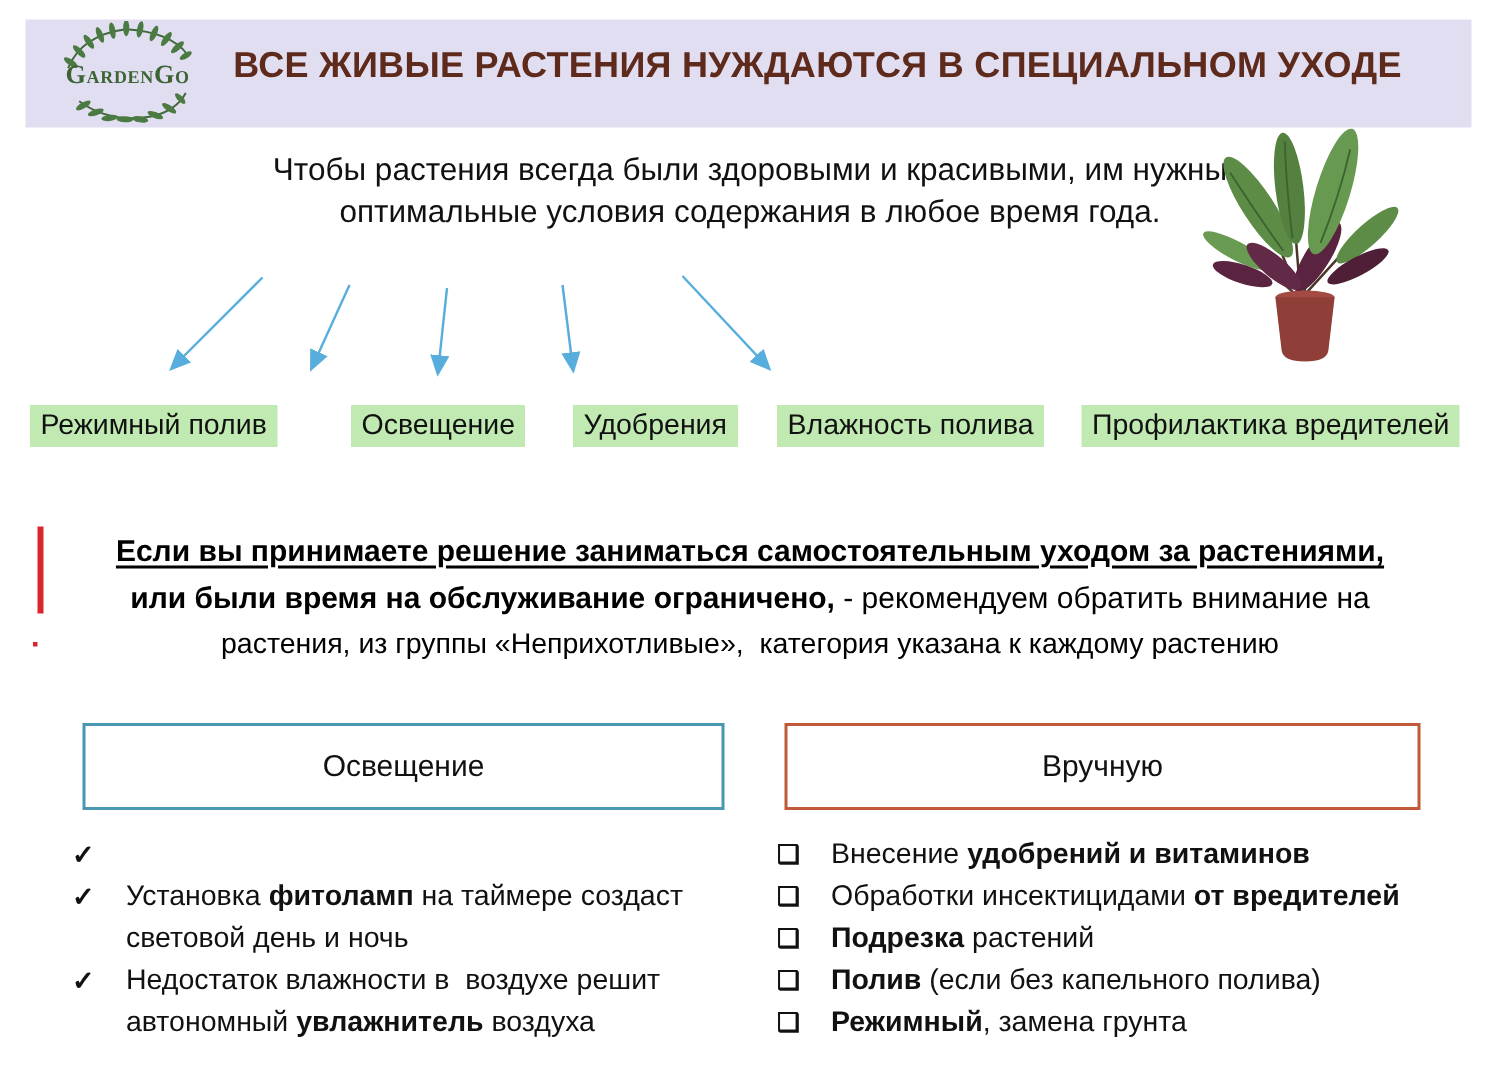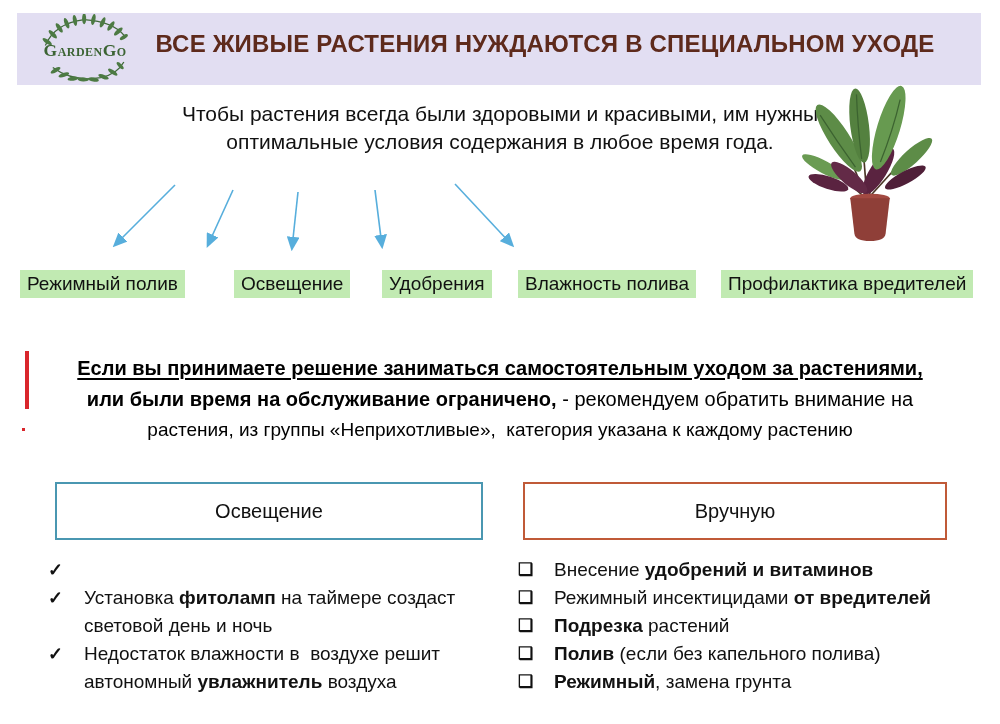--- a/index.html
+++ b/index.html
@@ -176,21 +176,21 @@
   </div>
 </div>
 
 <div class="abs checklist list-manual">
   <div class="chk-item">
     <span class="chk-bullet">❑</span>
     <span class="chk-text"><span>Внесение </span><b>удобрений и витаминов</b><span></span></span>
   </div>
   <div class="chk-item">
     <span class="chk-bullet">❑</span>
-    <span class="chk-text"><span>Режимный инсектицидами </span><b>от вредителей</b><span></span></span>
+    <span class="chk-text"><span>Обработки инсектицидами </span><b>от вредителей</b><span></span></span>
   </div>
   <div class="chk-item">
     <span class="chk-bullet">❑</span>
     <span class="chk-text"><span></span><b>Подрезка</b><span> растений</span></span>
   </div>
   <div class="chk-item">
     <span class="chk-bullet">❑</span>
     <span class="chk-text"><span></span><b>Полив</b><span> (если без капельного полива)</span></span>
   </div>
   <div class="chk-item">

